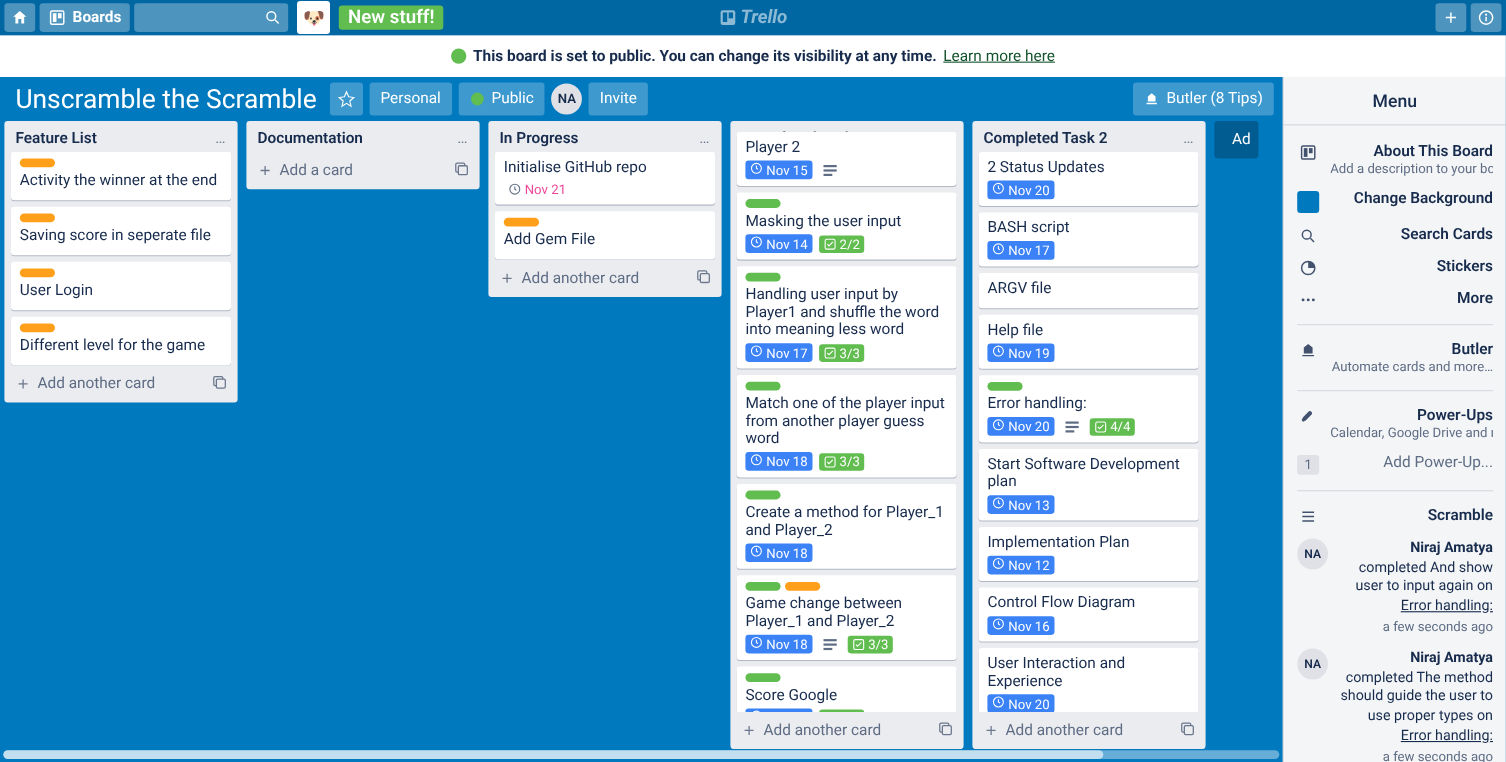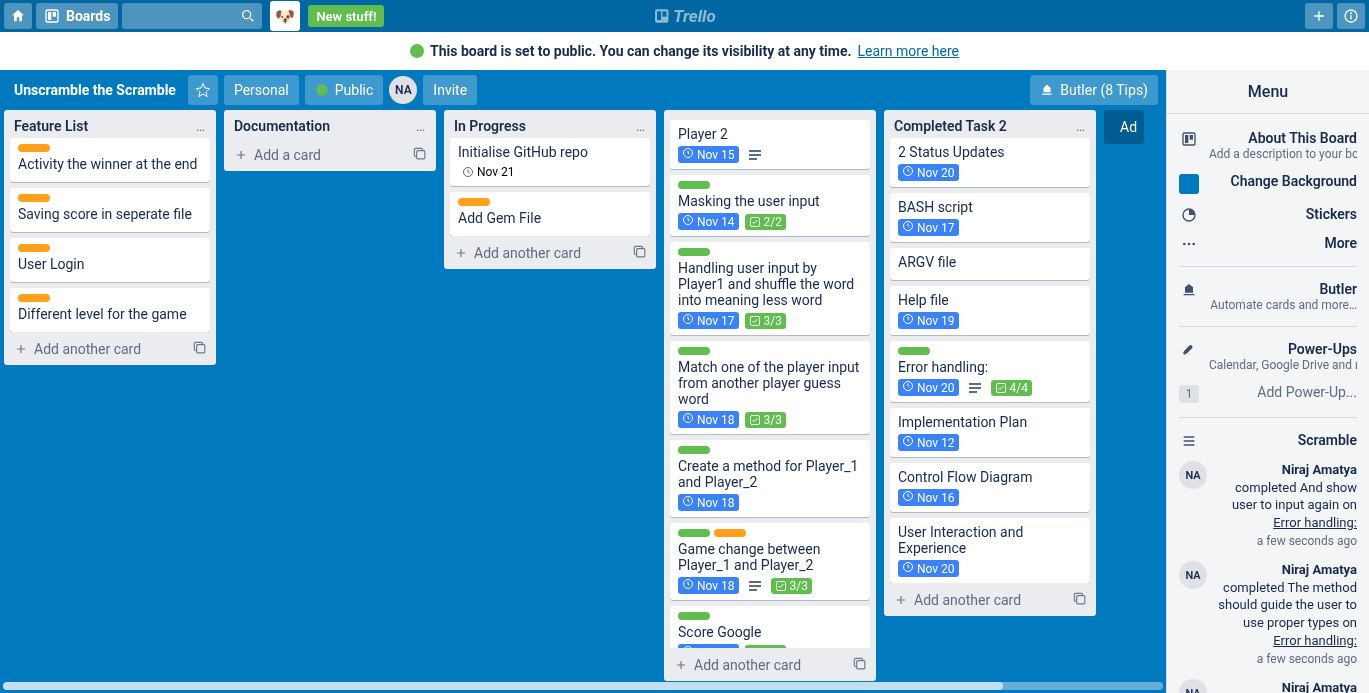--- a/index.html
+++ b/index.html
@@ -13,51 +13,51 @@
     font-size: 14px;
   }
   
   .top-header { height: 32px; background: #0067a3; display: flex; align-items: center; position: relative; }
   .hdr-left { display: flex; align-items: center; gap: 4px; padding: 0 4px; }
   .hdr-btn { background: rgba(255,255,255,0.3); border-radius: 3px; height: 26px; width: 28px; display: flex; align-items: center; justify-content: center; cursor: pointer; }
   .hdr-boards { background: rgba(255,255,255,0.3); border-radius: 3px; height: 26px; padding: 0 8px; display: flex; align-items: center; gap:6px; color:#fff; font-weight:700; cursor:pointer; }
   .hdr-search { background: rgba(255,255,255,0.3); border-radius: 3px; height: 26px; width: 140px; display:flex; align-items:center; justify-content:flex-end; padding:0 6px; cursor:text; }
   .hdr-right { position:absolute; right:4px; display:flex; gap:4px; }
   .mascot { width: 30px; height:30px; background:#fff; border-radius:3px; display:flex; align-items:center; justify-content:center; font-size:16px; margin-left:4px; }
-  .new-stuff { background:#61bd4f; color:#fff; height:22px; border-radius:3px; padding:4px 8px; display:flex; align-items:center; font-size:13px; font-weight:600; margin-left:4px; }
+  .new-stuff { background:#61bd4f; color:#fff; height:22px; border-radius:3px; padding:4px 8px; display:flex; align-items:center; font-size:17px; font-weight:600; margin-left:4px; }
   .trello-logo { position:absolute; left:50%; transform:translateX(-50%); color: rgba(255,255,255,0.55); font-style:italic; font-weight:700; font-size:17px; display:flex; align-items:center; gap:4px; }
   .icon { fill:#fff; width:16px; height:16px; }
   
   .banner { height:38px; background:#fff; display:flex; align-items:center; justify-content:center; font-size:14px; gap:6px; }
-  .banner a { color:#0369a1; text-decoration:underline; }
+  .banner a { color:#14532d; text-decoration:underline; }
   .globe-green { width:14px; height:14px; background:#61bd4f; border-radius:50%; display:inline-block; position:relative; }
   
   .board-hdr { height:40px; display:flex; align-items:center; padding:0 8px; gap:6px; color:#fff; position:relative; }
-  .board-title { font-size:14px; font-weight:700; padding:0 6px; }
+  .board-title { font-size:24px; font-weight:400; padding:0 6px; }
   .bh-btn { background: rgba(255,255,255,0.24); height:30px; border-radius:3px; padding:0 10px; display:flex; align-items:center; gap:6px; cursor:pointer; color:#fff; font-size:14px; }
   .bh-icon-btn { width:30px; padding:0; justify-content:center; }
   .avatar { width:28px; height:28px; border-radius:50%; background:#dfe1e6; color:#172b4d; display:flex; align-items:center; justify-content:center; font-size:12px; font-weight:600; }
   .bh-right { margin-left:auto;justify-content:flex-end; }
   .board-canvas { flex:1; overflow-x:auto; overflow-y:hidden; padding:0 4px; display:flex; align-items:flex-start; gap:8px; position:relative; }
   .list { width:212px; background:#ebecf0; border-radius:3px; display:flex; flex-direction:column; max-height:100%; flex-shrink:0; }
   .list-hdr { padding:8px 10px 4px; display:flex; align-items:center; justify-content:space-between; }
   .list-title { font-size:14px; font-weight:600; color:#172b4d; }
   .list-menu { color:#6b778c; cursor:pointer; font-size:14px; letter-spacing:1px; }
   .cards { overflow-y:auto; padding:0 6px; display:flex; flex-direction:column; gap:6px; }
   .card { background:#fff; border-radius:3px; box-shadow:0 1px 0 rgba(9,30,66,.25); padding:6px 8px 6px; font-size:14px; cursor:pointer; }
   .card .title { margin-bottom:4px; }
   .labels { display:flex; gap:4px; margin-bottom:4px; }
   .label { width:32px; height:8px; border-radius:4px; }
   .lbl-orange { background:#ff9f1a; }
   .lbl-green { background:#61bd4f; }
   .badges { display:flex; gap:6px; align-items:center; flex-wrap:wrap; margin-top:2px; }
   .badge { display:flex; align-items:center; gap:3px; font-size:12px; padding:1px 4px; border-radius:3px; }
   .badge-due { background:#3b82f6; color:#fff; }
   .badge-check { background:#61bd4f; color:#fff; }
-  .badge-plain { color:#000000; }
+  .badge-plain { color:#ec4899; }
   .badge svg { width:12px; height:12px; }
   .badge-due svg, .badge-check svg { fill:#fff; }
   .badge-plain svg { fill:#5e6c84; }
   .add-card { padding:8px 10px; color:#5e6c84; display:flex; align-items:center; justify-content:space-between; cursor:pointer; font-size:14px; }
   .add-card .plus { display:flex; align-items:center; gap:6px; }
   .add-list { background: rgba(0,0,0,0.24); color:#fff; width:40px; height:34px; border-radius:3px; display:flex; align-items:center; padding:0 10px; gap:6px; font-size:14px; cursor:pointer; flex-shrink:0; white-space:nowrap; overflow:hidden; }
   
   .sidebar { width:203px; background:#f4f5f7; border-left:1px solid rgba(9,30,66,0.13); display:flex; flex-direction:column; height:calc(693px - 32px - 38px); flex-shrink:0; }
   .sidebar-hdr { height:44px; display:flex; align-items:center; justify-content:center; font-size:16px; font-weight:500; border-bottom:1px solid rgba(9,30,66,0.13); }
   .menu-list { padding:10px 0; overflow-y:auto; flex:1;text-align:right; }
@@ -516,20 +516,32 @@
                 <span class="badge badge-check">
                   <svg viewBox="0 0 24 24">
                     <rect x="3" y="3" width="18" height="18" rx="3" fill="none" stroke="#fff" stroke-width="2"></rect>
                     <path d="M7 12l3 3 7-7" stroke="#fff" stroke-width="2" fill="none"></path>
                   </svg>
                   <span>4/4</span>
                 </span>
               </div>
             </div>
             <div class="card">
+              <div class="title">Start Software Development plan</div>
+              <div class="badges">
+                <span class="badge badge-due">
+                  <span style="color:#fff"><svg viewBox="0 0 24 24" style="fill: rgb(255, 255, 255);">
+                      <circle cx="12" cy="12" r="9" fill="none" stroke="#fff" stroke-width="2"></circle>
+                      <path d="M12 7v5l3 2" stroke="#fff" stroke-width="2" fill="none"></path>
+                    </svg></span>
+                  <span>Nov 13</span>
+                </span>
+              </div>
+            </div>
+            <div class="card">
               <div class="title">Implementation Plan</div>
               <div class="badges">
                 <span class="badge badge-due">
                   <span style="color:#fff"><svg viewBox="0 0 24 24" style="fill: rgb(255, 255, 255);">
                       <circle cx="12" cy="12" r="9" fill="none" stroke="#fff" stroke-width="2"></circle>
                       <path d="M12 7v5l3 2" stroke="#fff" stroke-width="2" fill="none"></path>
                     </svg></span>
                   <span>Nov 12</span>
                 </span>
               </div>
@@ -606,20 +618,31 @@
         <div class="mi-icon">
             <div class="bg-square"></div>
           </div>
         <div class="mi-body">
             <div class="mi-title">Change Background</div>
           </div>
       </div>
       <div class="menu-item">
         <div class="mi-icon">
             <svg viewBox="0 0 24 24">
+              <circle cx="10" cy="10" r="6" fill="none" stroke="#42526e" stroke-width="2"></circle>
+              <line x1="15" y1="15" x2="20" y2="20" stroke="#42526e" stroke-width="2"></line>
+            </svg>
+          </div>
+        <div class="mi-body">
+            <div class="mi-title">Search Cards</div>
+          </div>
+      </div>
+      <div class="menu-item">
+        <div class="mi-icon">
+            <svg viewBox="0 0 24 24">
               <circle cx="12" cy="12" r="9" fill="none" stroke="#42526e" stroke-width="2"></circle>
               <path d="M12 3a9 9 0 0 1 9 9l-9-0z"></path>
             </svg>
           </div>
         <div class="mi-body">
             <div class="mi-title">Stickers</div>
           </div>
       </div>
       <div class="menu-item">
         <div class="mi-icon">

